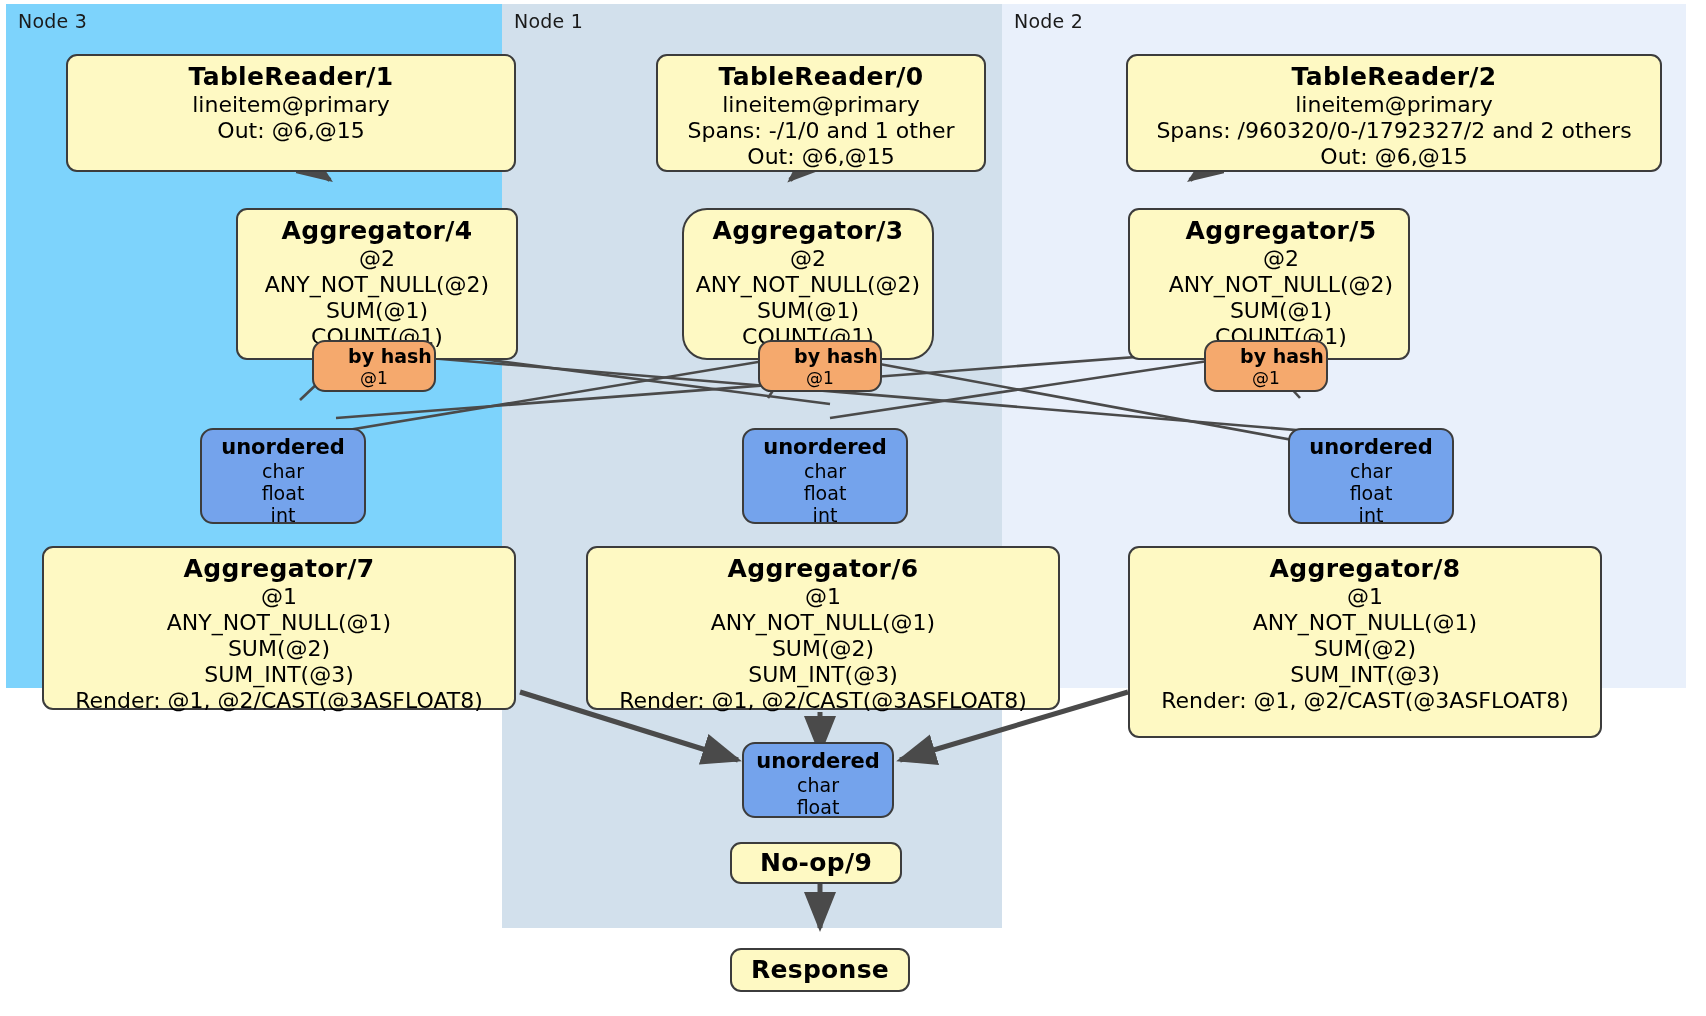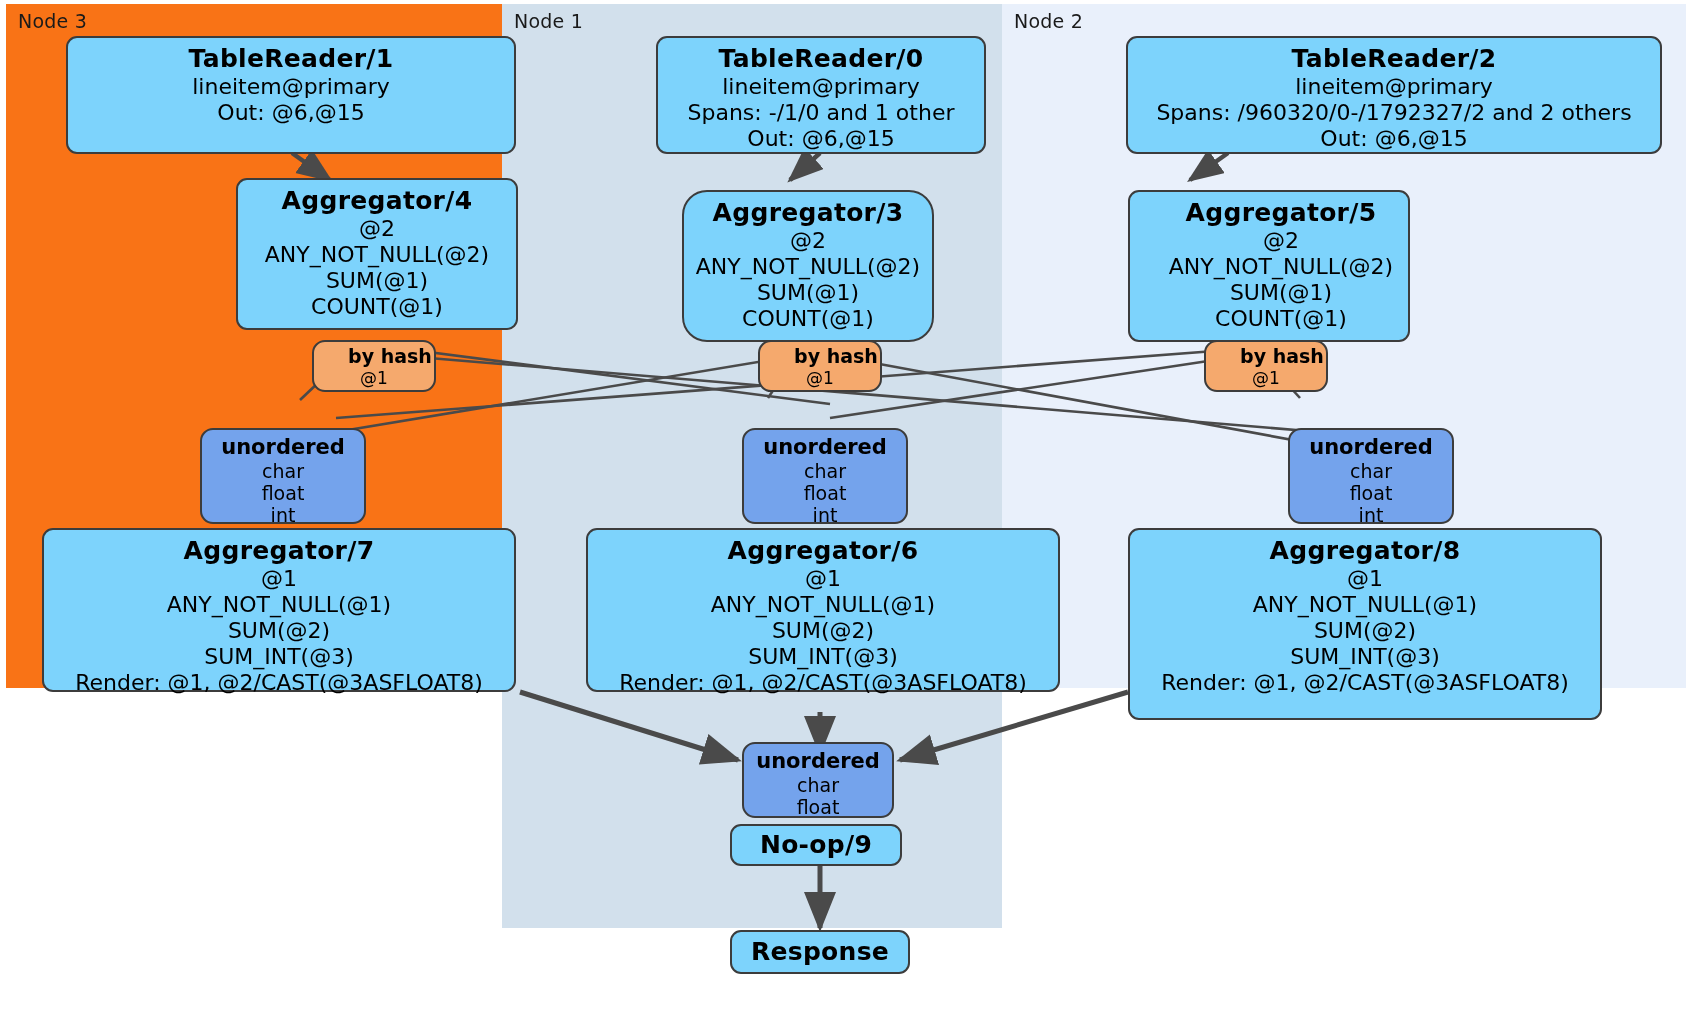--- a/index.html
+++ b/index.html
@@ -27,45 +27,46 @@
   }
   .node-panel-label {
     position: absolute;
     left: 12px;
     top: 6px;
     font-size: 19px;
     color: #1a1a1a;
     letter-spacing: 0.2px;
     white-space: nowrap;
   }
-  #panel-node3 { left: 6px;    top: 4px;  width: 496px; height: 684px; background: #f97316; }
+  #panel-node3 { left: 6px;    top: 4px;  width: 496px; height: 684px; background: #7dd3fc; }
   #panel-node1 { left: 502px;  top: 4px;  width: 500px; height: 924px; background: #d2e0ec; }
   #panel-node2 { left: 1002px; top: 4px;  width: 684px; height: 684px; background: #e9f0fb; }
 
   
   #edges {
     position: absolute;
     left: 0; top: 0;
     width: 1706px;
     height: 1016px;
     pointer-events: none;
   }
 
   
   .box {
     position: absolute;
     box-sizing: border-box;
     text-align: center;
     color: #000;
   }
   .proc {
-    background: #7dd3fc;
+    background: #fef9c3;
     border: 2px solid #3c3c3c;
     border-radius: 11px;
     padding-top: 6px;
+    margin-top: 18px;
   }
   .proc .title {
     font-weight: bold;
     font-size: 25px;
     line-height: 30px;
     letter-spacing: 0.3px;
   }
   .proc .line {
     font-size: 22px;
     line-height: 26px;
@@ -181,21 +182,21 @@
     <div class="line">Out: @6,@15</div>
   </div>
 
   <div class="box proc" style="left:1126px; top:36px; width:536px; height:118px;">
     <div class="title">TableReader/2</div>
     <div class="line">lineitem@primary</div>
     <div class="line">Spans: /960320/0-/1792327/2 and 2 others</div>
     <div class="line">Out: @6,@15</div>
   </div>
 
-  <div class="box proc" style="left:236px; top:178px; width:282px; height:152px;">
+  <div class="box proc" style="left:236px; top:190px; width:282px; height:152px;">
     <div class="title">Aggregator/4</div>
     <div class="line">@2</div>
     <div class="line">ANY_NOT_NULL(@2)</div>
     <div class="line">SUM(@1)</div>
     <div class="line">COUNT(@1)</div>
   </div>
 
   <div class="box proc" style="left:682px; top:190px; width:252px; height:152px;border-radius:25px;">
     <div class="title">Aggregator/3</div>
     <div class="line">@2</div>

